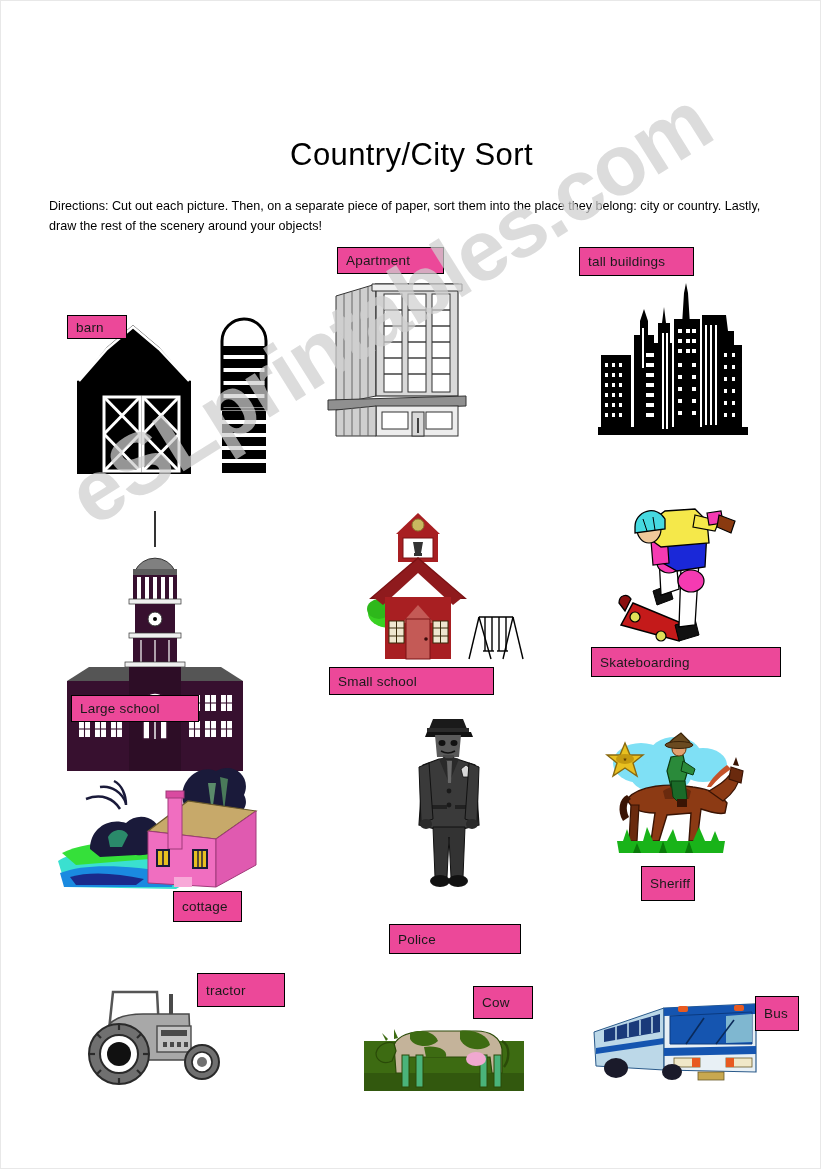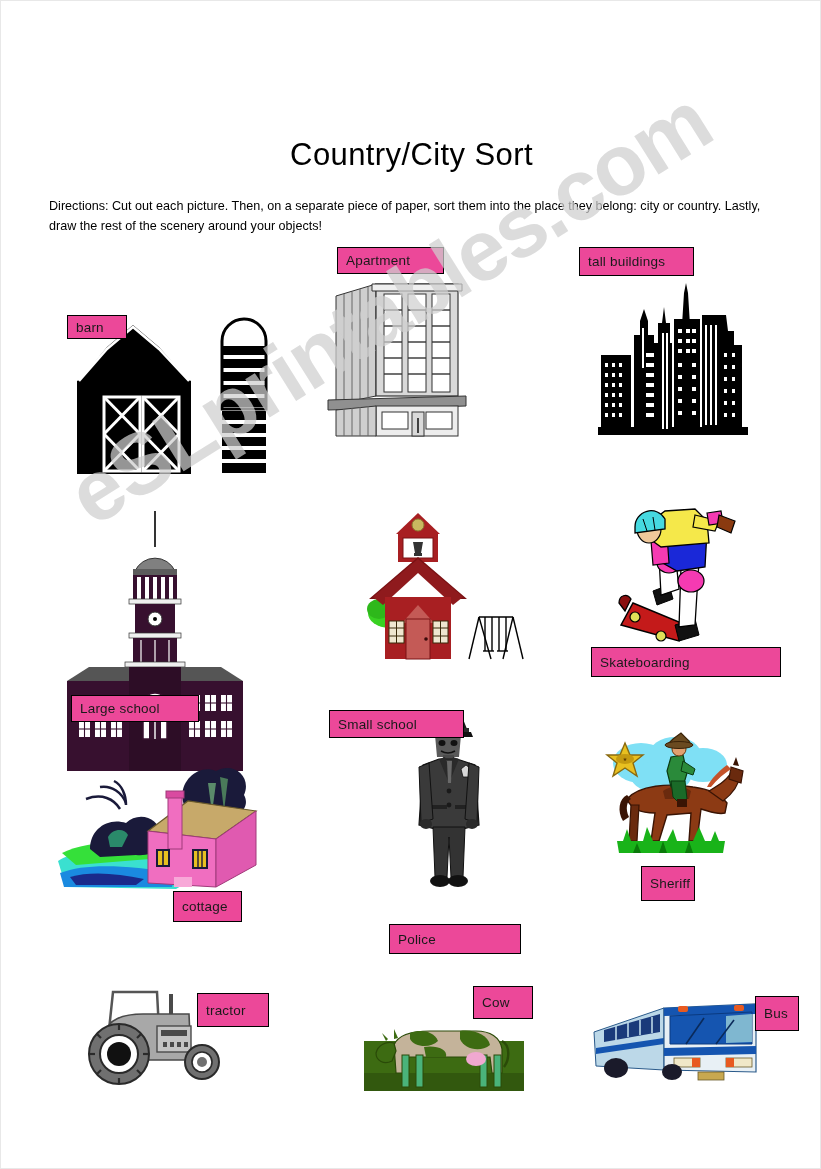--- a/index.html
+++ b/index.html
@@ -374,21 +374,21 @@
         <line x1="222" y1="158" x2="212" y2="116"></line>
         <line x1="184" y1="116" x2="184" y2="150"></line>
         <line x1="191" y1="116" x2="191" y2="150"></line>
         <line x1="198" y1="116" x2="198" y2="150"></line>
         <line x1="205" y1="116" x2="205" y2="150"></line>
         <line x1="182" y1="150" x2="193" y2="150"></line>
         <line x1="196" y1="150" x2="207" y2="150"></line>
       </g>
     </svg>
   </div>
-  <div class="lbl" style="left:328px;top:666px;width:135px;height:28px;margin-top:43px;">Small school</div>
+  <div class="lbl" style="left:328px;top:666px;width:165px;height:28px;">Small school</div>
 
   <div class="fig" style="left:602px;top:506px;width:140px;height:146px;">
     <svg viewBox="0 0 140 146" width="140" height="146">
 
       <path d="M18 118 L30 96 L88 120 L76 134 Z" fill="#c41a1a" stroke="#000" stroke-width="1.5"></path>
       <path d="M28 92 C24 86 16 88 16 96 L22 104 Z" fill="#8a0f0f" stroke="#000" stroke-width="1.3"></path>
       <circle cx="32" cy="110" r="5" fill="#e0e058" stroke="#000" stroke-width="1.2"></circle>
       <circle cx="58" cy="129" r="5" fill="#e0e058" stroke="#000" stroke-width="1.2"></circle>
 
       <path d="M50 84 L66 78 L70 92 L54 98 Z" fill="#111" stroke="#000" stroke-width="1"></path>
@@ -594,21 +594,21 @@
           <line x1="14" y1="88" x2="18" y2="84"></line>
         <line x1="6" y1="68" x2="12" y2="68"></line>
           <line x1="14" y1="48" x2="18" y2="52"></line>
       </g>
 
       <circle cx="119" cy="76" r="17" fill="#707070" stroke="#2a2a2a" stroke-width="2"></circle>
       <circle cx="119" cy="76" r="10" fill="#fff" stroke="#2a2a2a" stroke-width="1.6"></circle>
       <circle cx="119" cy="76" r="5" fill="#707070"></circle>
     </svg>
   </div>
-  <div class="lbl" style="left:196px;top:972px;width:72px;height:34px;margin-top:20px;">tractor</div>
+  <div class="lbl" style="left:196px;top:972px;width:88px;height:34px;">tractor</div>
 
   <div class="fig" style="left:363px;top:1010px;width:160px;height:80px;">
     <svg viewBox="0 0 160 80" width="160" height="80">
 
       <rect x="0" y="30" width="160" height="50" fill="#3d6b12"></rect>
       <rect x="0" y="62" width="160" height="18" fill="#32580e"></rect>
 
       <path d="M30 34 C34 24 48 20 66 20 L112 20 C126 20 136 26 138 38 L138 62 L128 62 L126 46 L44 46 L42 62 L32 62 Z" fill="#c4b39a" stroke="#2a4a08" stroke-width="1.2"></path>
 
       <path d="M46 22 C56 18 70 20 74 30 C66 38 50 36 46 28 Z" fill="#3d6b12"></path>

